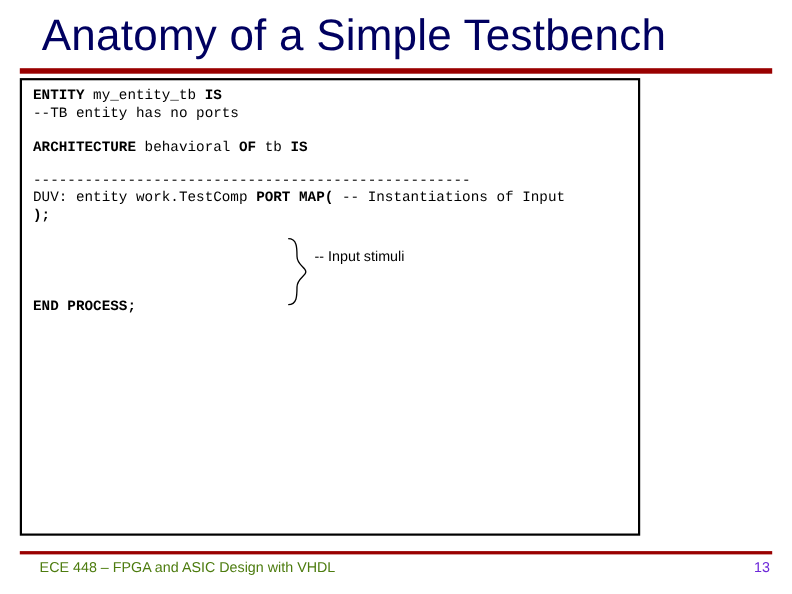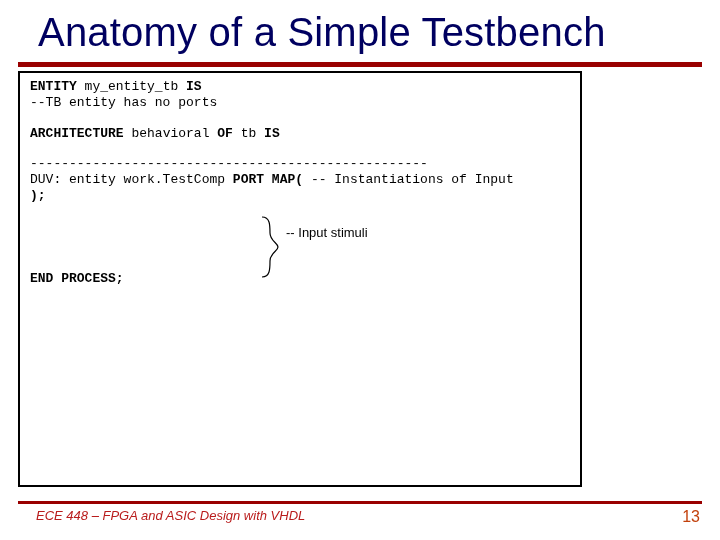--- a/index.html
+++ b/index.html
@@ -86,29 +86,28 @@
     left: 18px;
     width: 684px;
     height: 2.5px;
     background: #990000;
   }
   .footer-left {
     position: absolute;
     top: 508px;
     left: 36px;
     font-size: 13px;
-    font-style: italic;
-    color: #b91c1c;
+    color: #4d7c0f;
   }
   .footer-right {
     position: absolute;
     top: 508px;
     right: 20px;
-    font-size: 16px;
-    color: #c2410c;
+    font-size: 13px;
+    color: #6d28d9;
   }
 </style>
 </head>
 <body>
 
 <div class="slide">
 
   <div class="title">Anatomy of a Simple Testbench</div>
   <div class="title-underline"></div>
 

